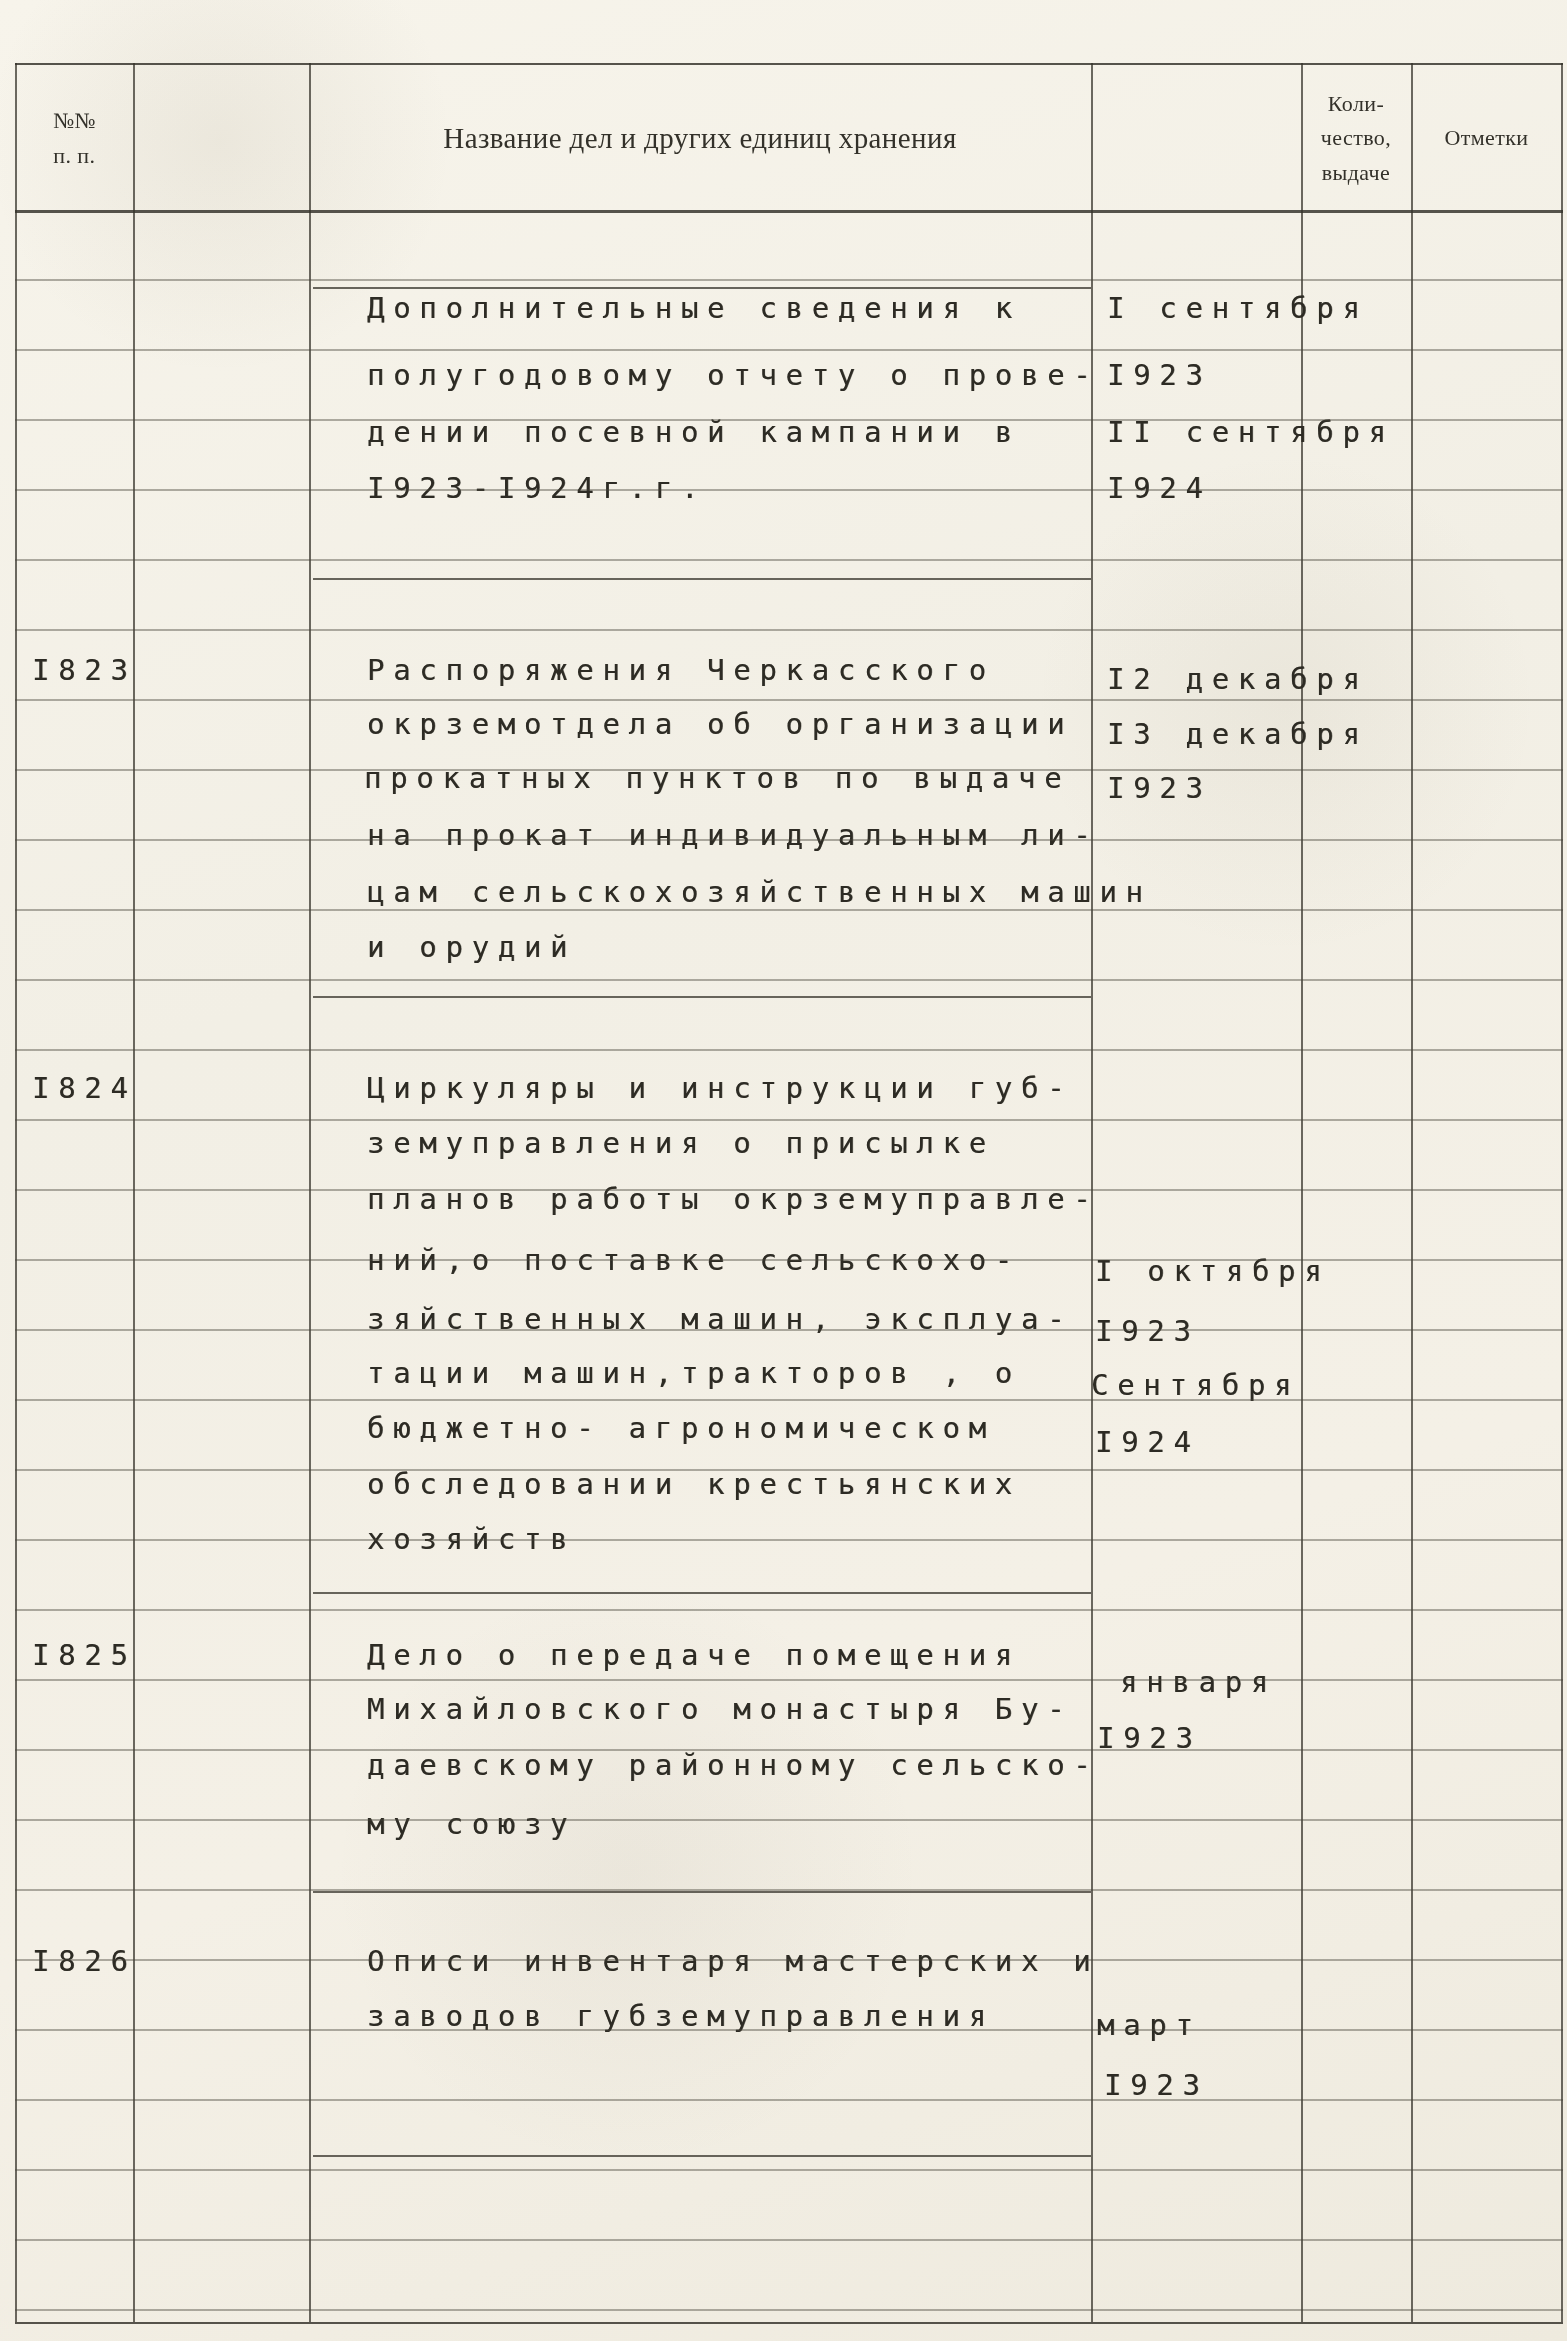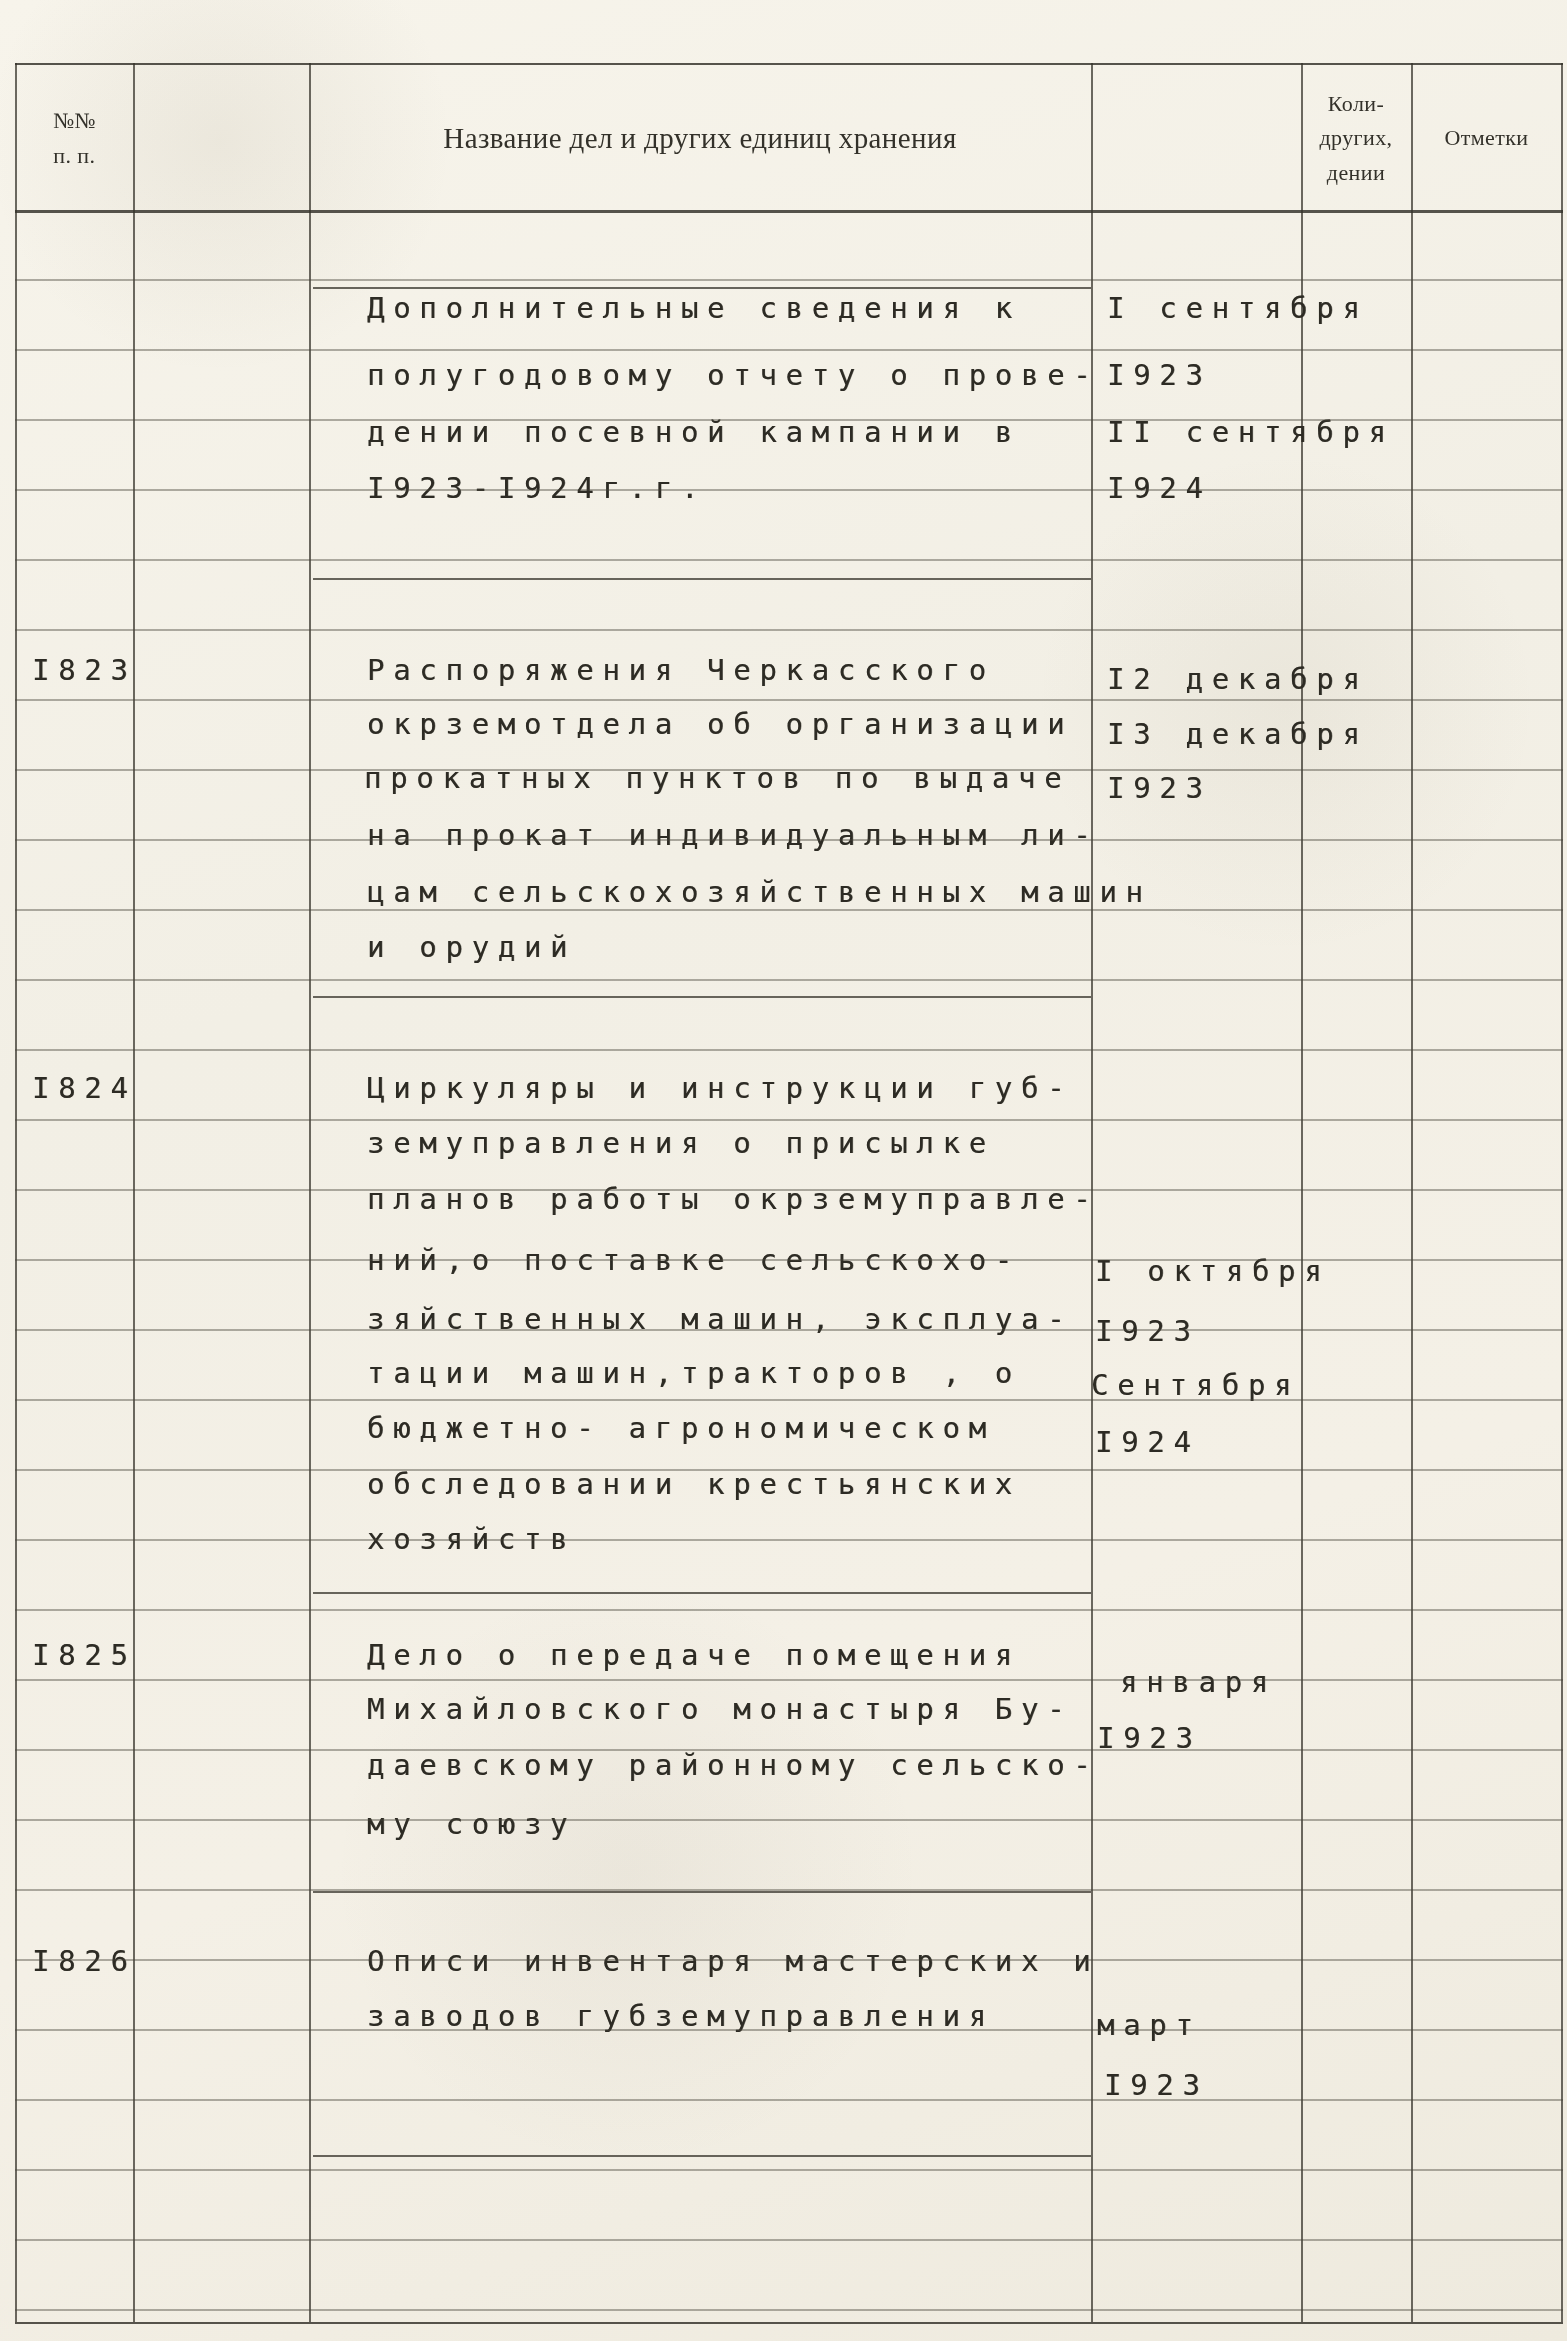--- a/index.html
+++ b/index.html
@@ -56,22 +56,22 @@
 
   <div class="hcell" style="left:15.3px;width:118px;">
     <span>№№</span>
     <span>п. п.</span>
   </div>
   <div class="hcell" style="left:309px;width:782px;font-size:29px;">
     <span>Название дел и других единиц хранения</span>
   </div>
   <div class="hcell" style="left:1301px;width:110px;">
     <span>Коли-</span>
-    <span>других,</span>
-    <span>дении</span>
+    <span>чество,</span>
+    <span>выдаче</span>
   </div>
   <div class="hcell" style="left:1411px;width:151px;">
     <span>Отметки</span>
   </div>
 
   <div>
     <div class="tw" style="left:367px;top:291px;">Дополнительные сведения к</div>
     <div class="tw" style="left:367px;top:358px;">полугодовому отчету о прове-</div>
     <div class="tw" style="left:367px;top:415px;">дении посевной кампании в</div>
     <div class="tw" style="left:367px;top:471px;">I923-I924г.г.</div>

